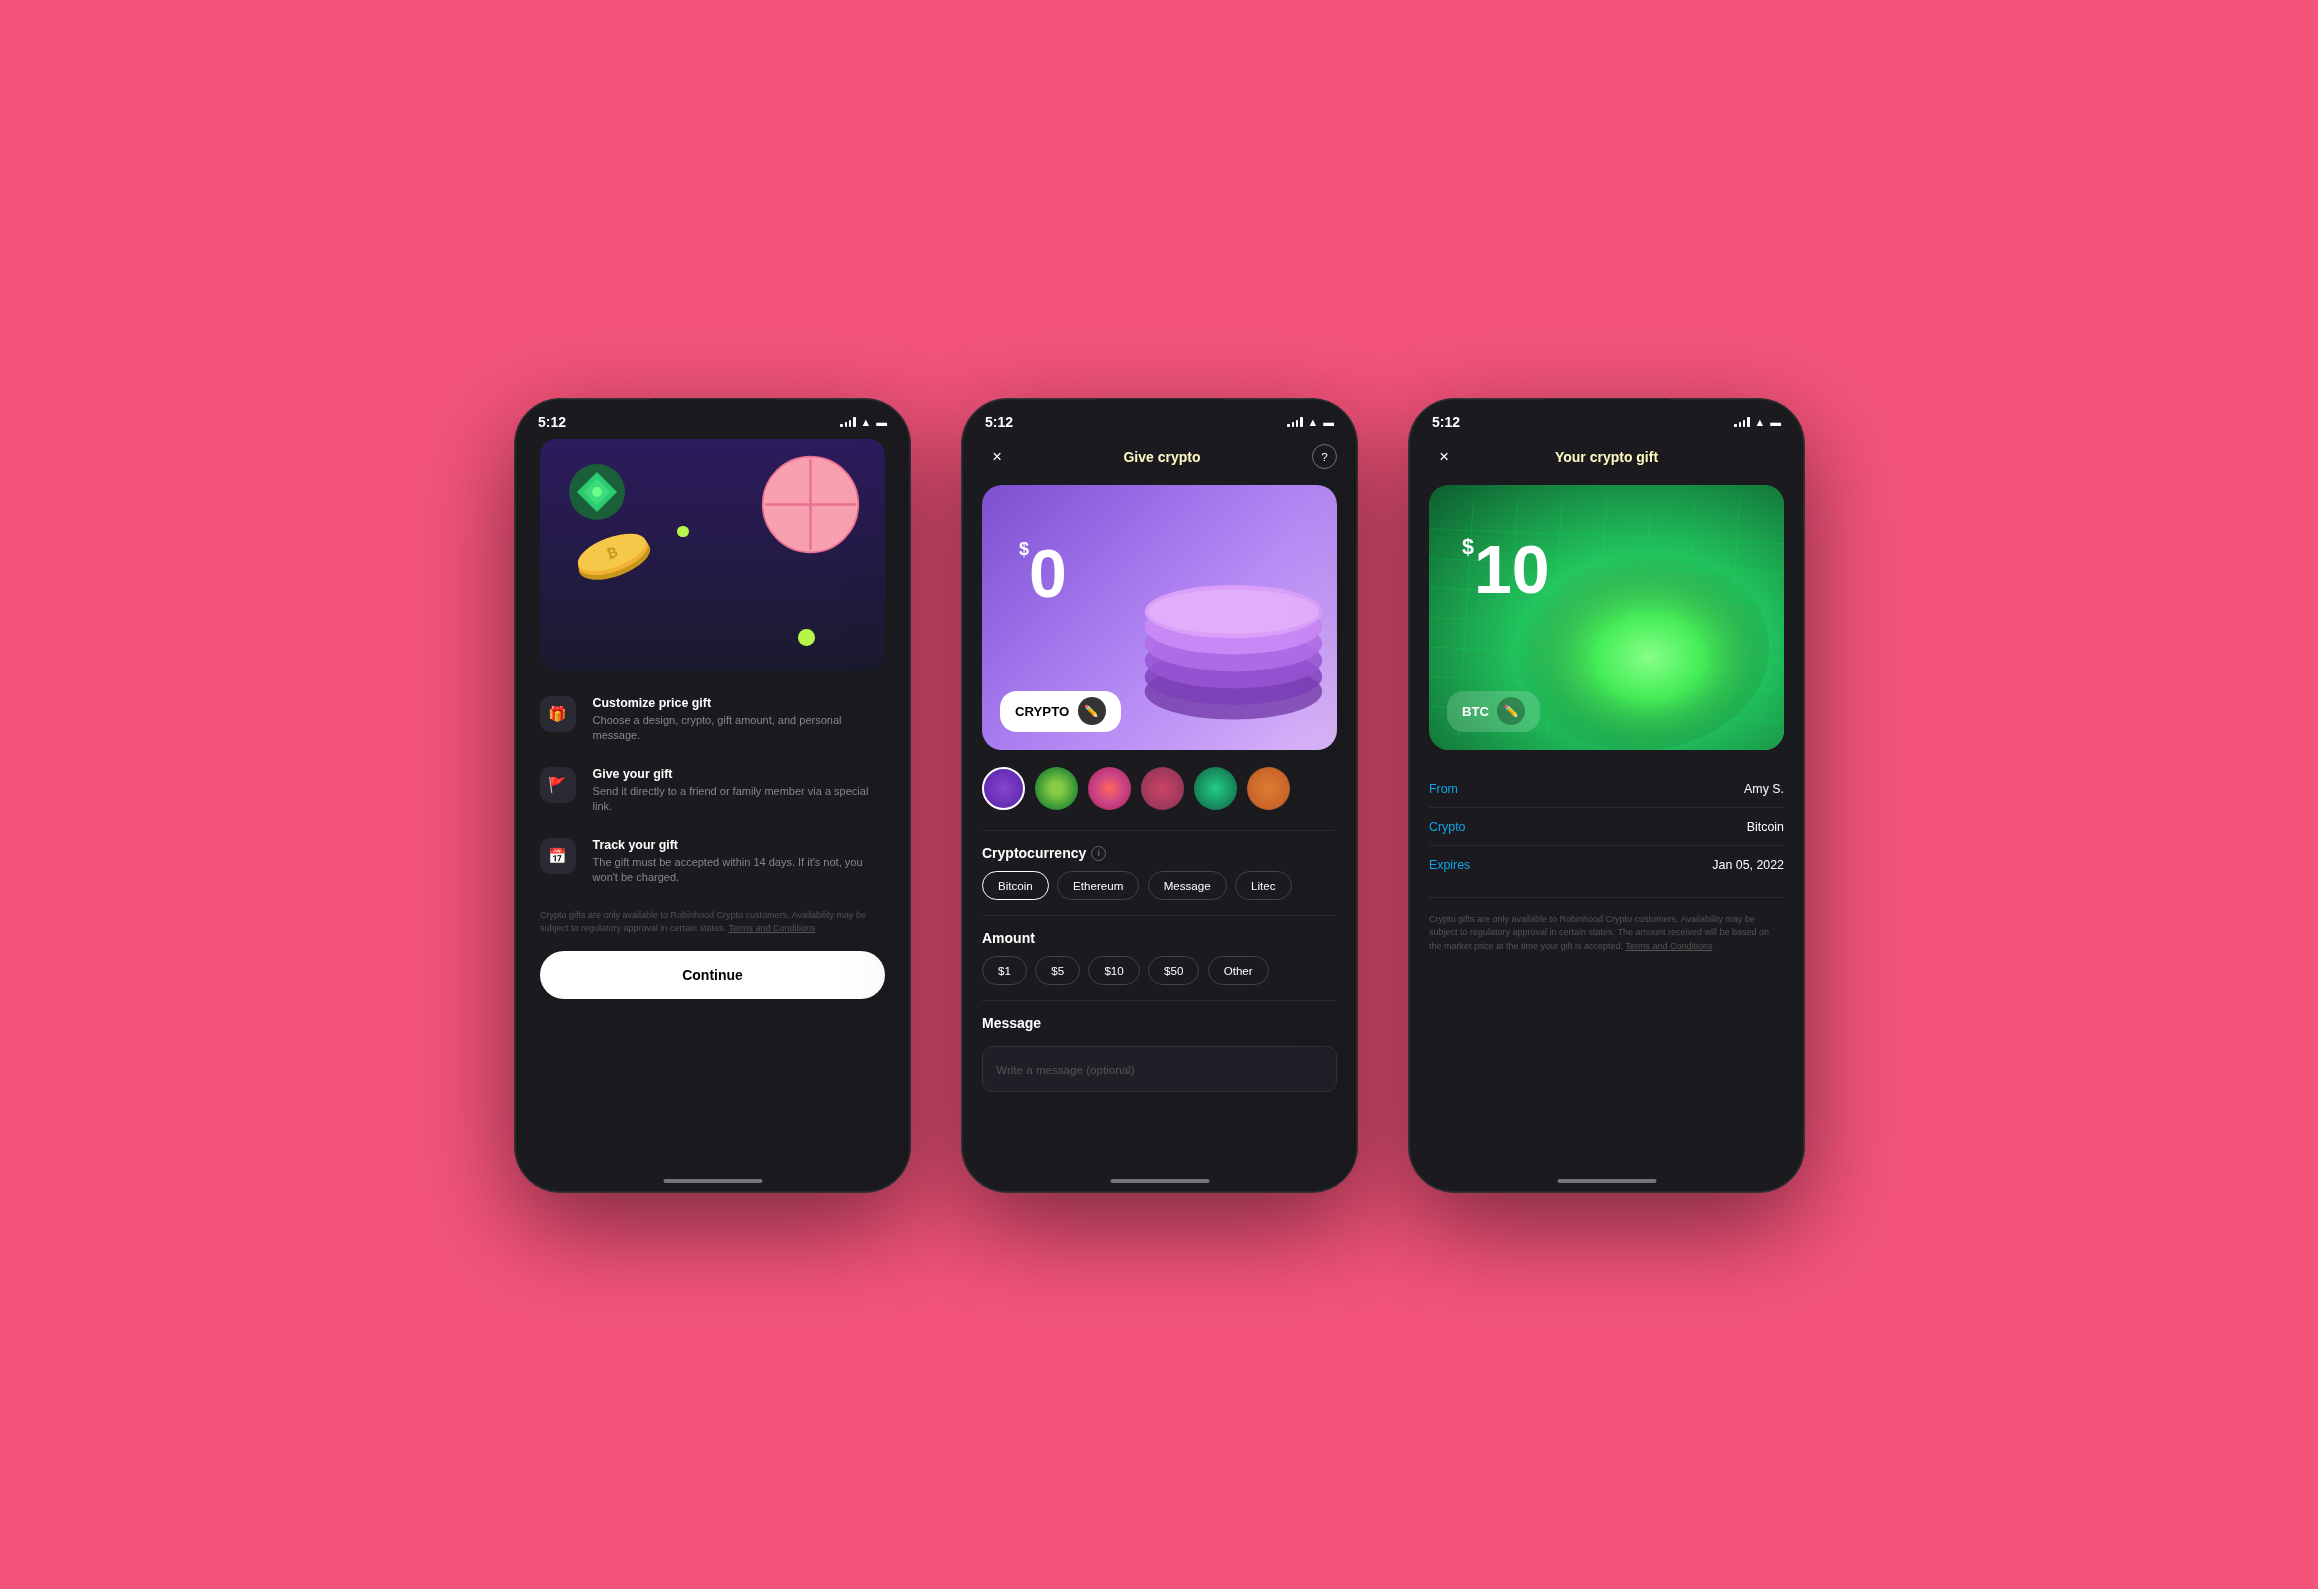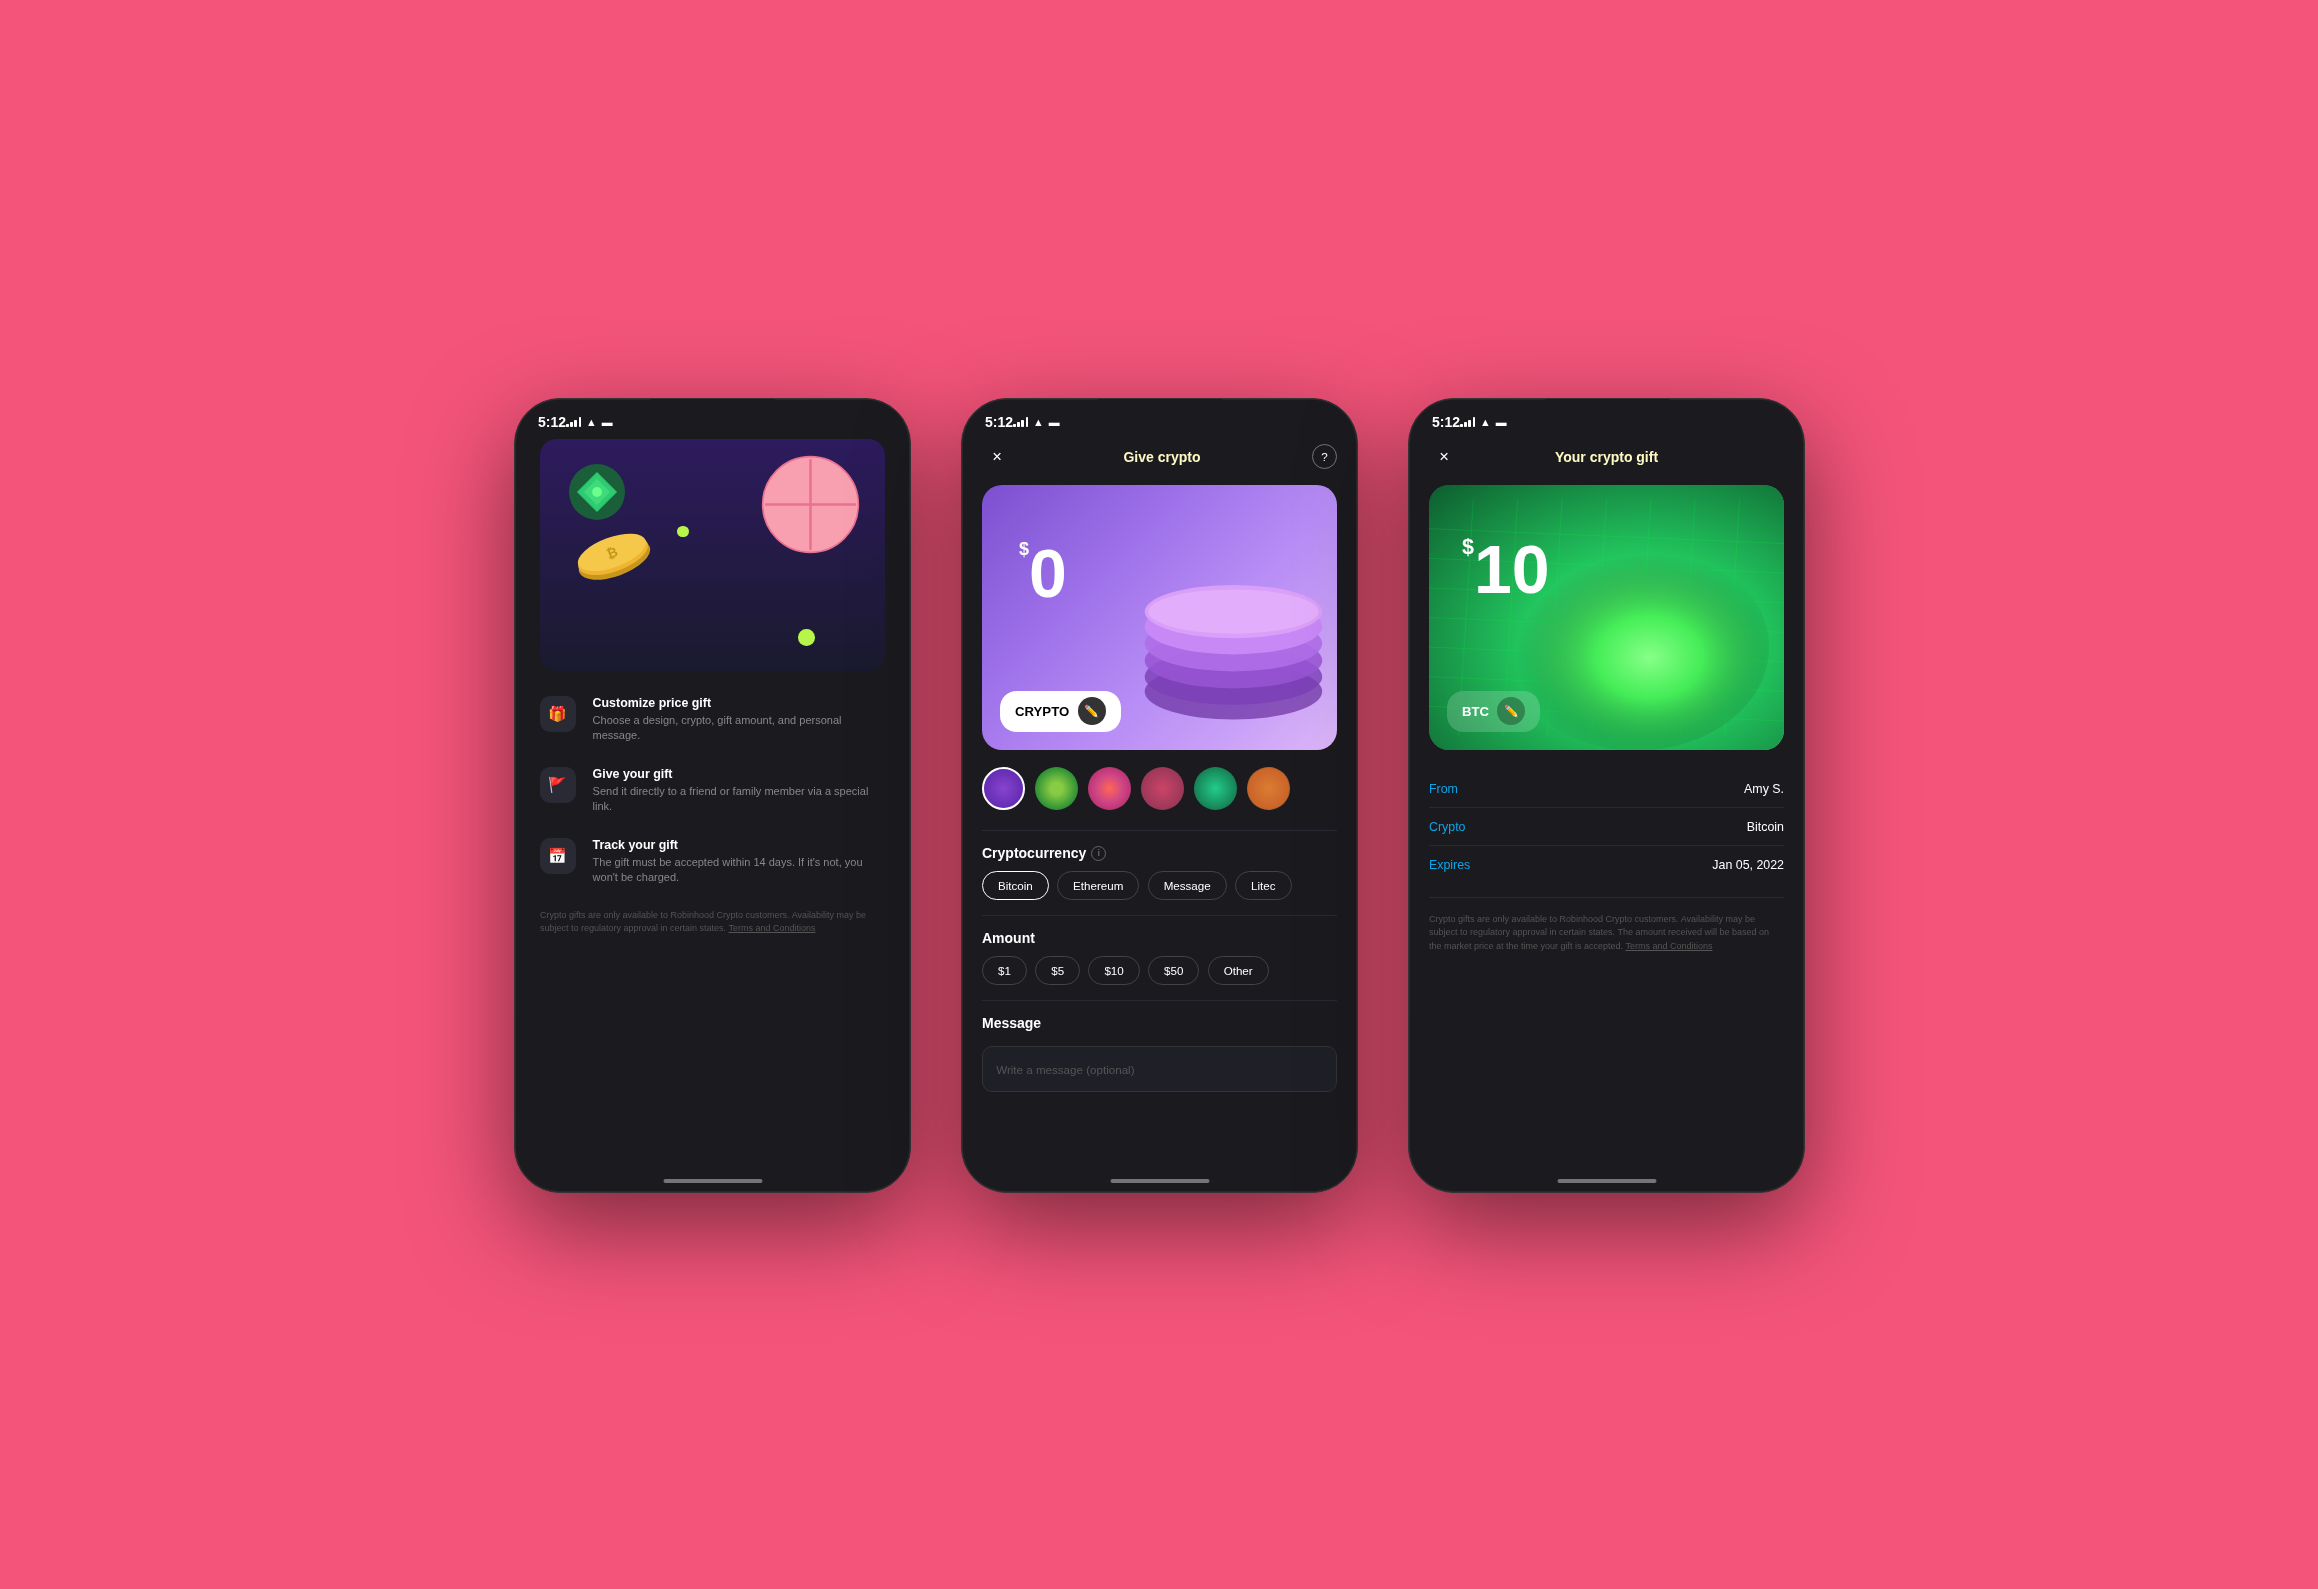--- a/index.html
+++ b/index.html
@@ -41,20 +41,21 @@
       width: 124px;
       height: 25px;
       background: #1a1a1f;
       border-radius: 0 0 16.6px 16.6px;
       z-index: 10;
     }
 
     
     .status-bar {
       display: flex;
+      justify-content: space-between;
       align-items: center;
       padding: 11.6px 23px 5px;
       height: 40px;
     }
 
     .status-time {
       color: #fff;
       font-size: 14px;
       font-weight: 600;
     }
@@ -539,20 +540,21 @@
         <div>
           <div class="feature-text-title">Track your gift</div>
           <div class="feature-text-desc">The gift must be accepted within 14 days. If it's not, you won't be charged.</div>
         </div>
       </div>
 
       <p class="disclaimer-text">
         <span>Crypto gifts are only available to Robinhood Crypto customers. Availability may be subject to regulatory approval in certain states.</span> <span class="disclaimer-link">Terms and Conditions</span>
       </p>
 
+      <button class="continue-btn">Continue</button>
     </div>
 
     <div class="home-indicator"></div>
   </div>
 
   <div class="phone">
     <div class="phone-notch"></div>
 
     <div class="status-bar">
       <span class="status-time">5:12</span>

